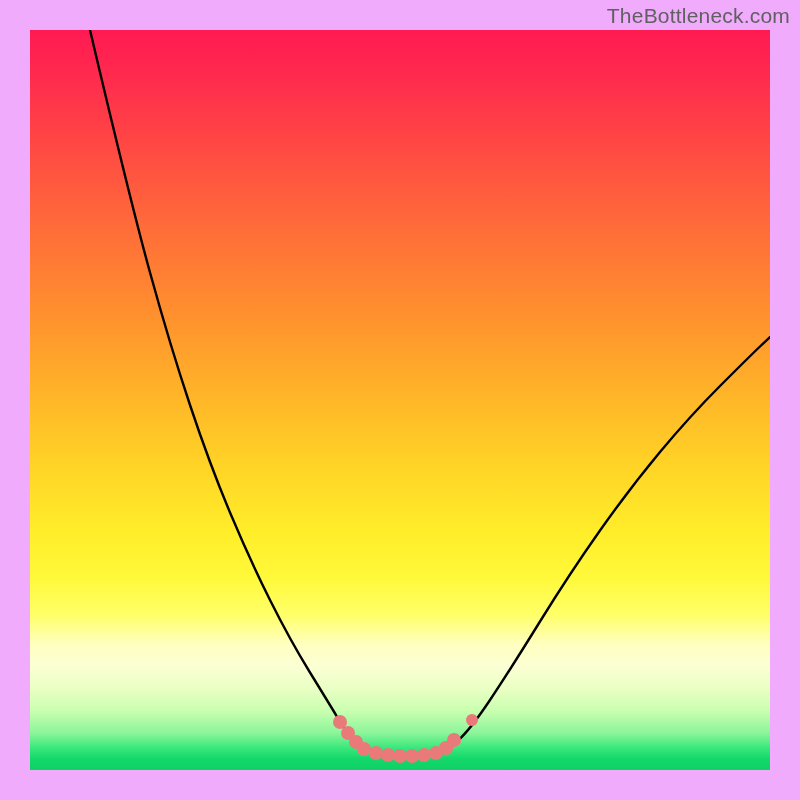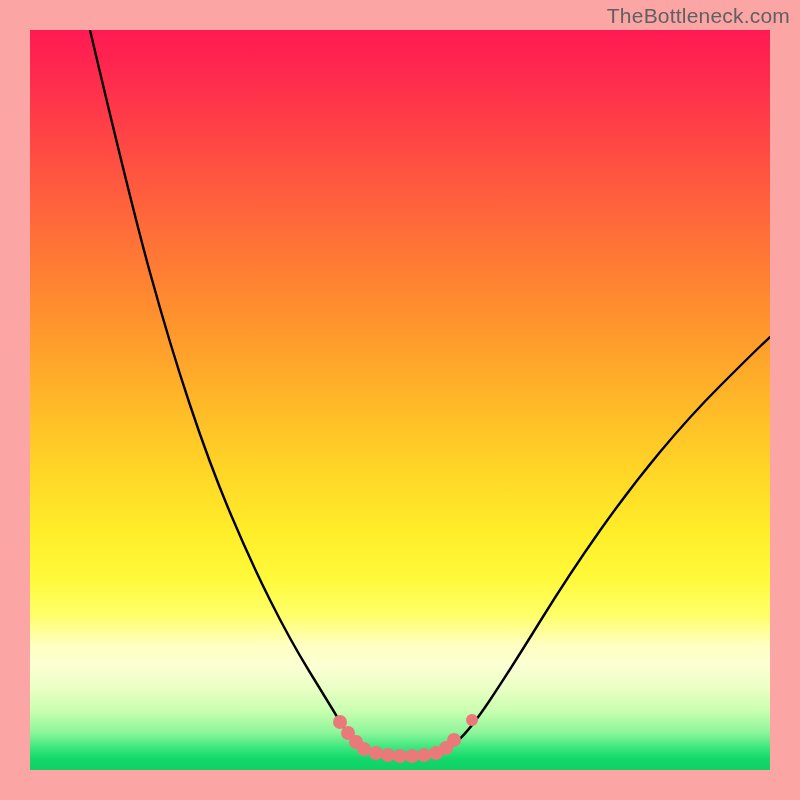--- a/index.html
+++ b/index.html
@@ -8,21 +8,21 @@
     width: 800px;
     height: 800px;
     background: #000;
     overflow: hidden;
     font-family: Arial, Helvetica, sans-serif;
   }
   .frame {
     position: relative;
     width: 800px;
     height: 800px;
-    background: #fca5a5;
+    background: #f0abfc;
   }
   .plot {
     position: absolute;
     left: 30px;
     top: 30px;
     width: 740px;
     height: 740px;
     
     background: linear-gradient(
       to bottom,

